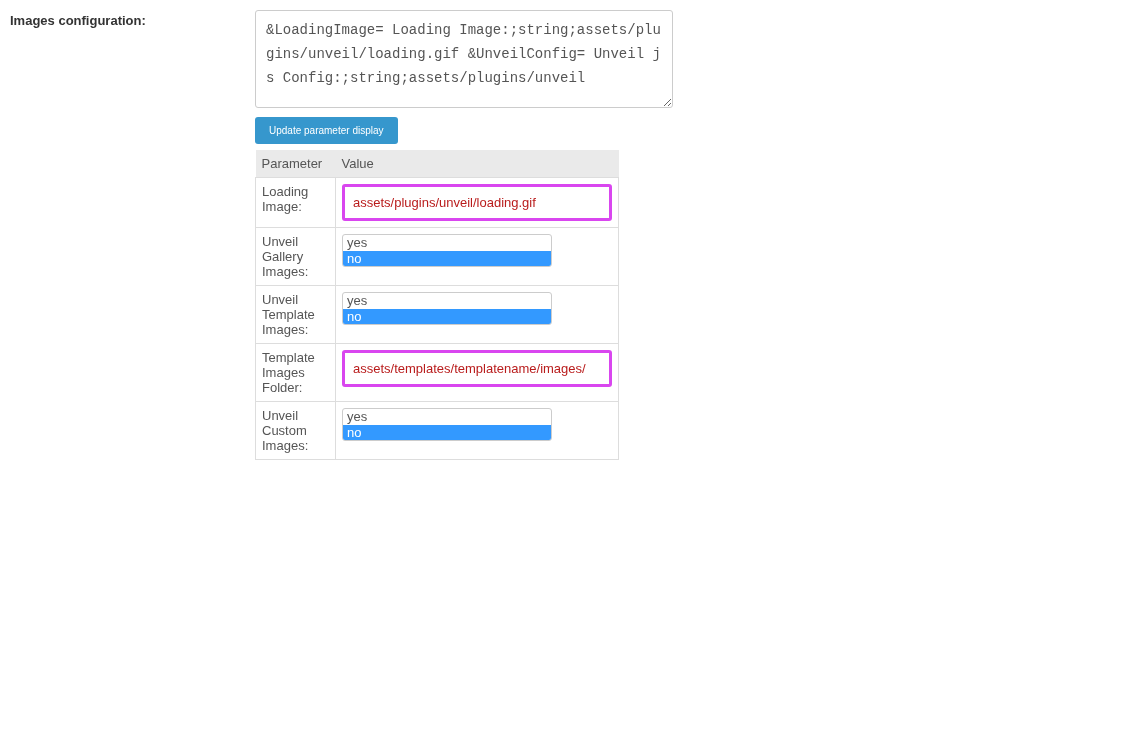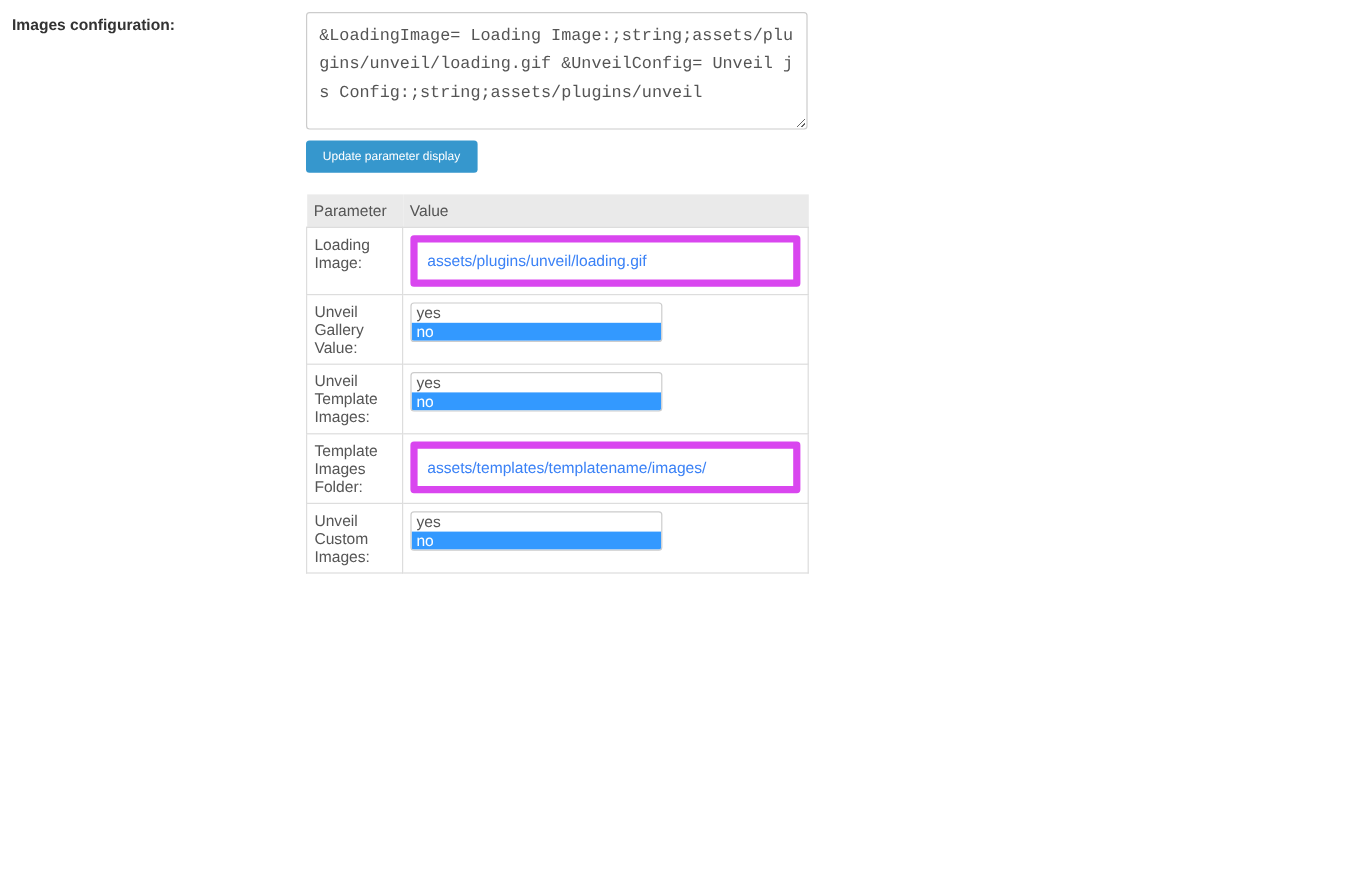--- a/index.html
+++ b/index.html
@@ -47,23 +47,23 @@
     margin-top: 6px;
     background: #3697cd;
     color: #fff;
     border: none;
     border-radius: 3px;
     padding: 8px 14px;
     font-size: 10px;
     cursor: pointer;
   }
   .param-table {
-    margin-top: 18px;
+    margin-top: 6px;
     border-collapse: collapse;
-    width: 419px;
+    width: 364px;
     table-layout: fixed;
   }
   .param-table thead th {
     background: #eaeaea;
     color: #555;
     font-weight: normal;
     text-align: left;
     padding: 6px 6px;
     font-size: 13px;
   }
@@ -77,24 +77,24 @@
     font-size: 13px;
     color: #555;
   }
   .param-table td:first-child {
     width: 80px;
     word-wrap: break-word;
   }
   .text-input {
     width: 100%;
     padding: 8px 8px;
-    border: 6px solid #d946ef;
+    border: 3px solid #d946ef;
     border-radius: 3px;
     font-size: 13px;
-    color: #3b82f6;
+    color: #b91c1c;
   }
   .select-box {
     width: 210px;
     border: 1px solid #ccc;
     border-radius: 3px;
     font-size: 13px;
     color: #555;
     overflow: hidden;
   }
   .select-box option {
@@ -121,21 +121,21 @@
           <th>Parameter</th>
           <th>Value</th>
         </tr>
       </thead>
       <tbody>
           <tr>
             <td>Loading Image:</td>
             <td><input type="text" class="text-input" value="assets/plugins/unveil/loading.gif" style=""></td>
           </tr>
           <tr>
-            <td>Unveil Gallery Value:</td>
+            <td>Unveil Gallery Images:</td>
             <td><select class="select-box" size="2">
                 <option>yes</option>
                 <option selected="">no</option>
               </select></td>
           </tr>
           <tr>
             <td>Unveil Template Images:</td>
             <td><select class="select-box" size="2">
                 <option>yes</option>
                 <option selected="">no</option>

